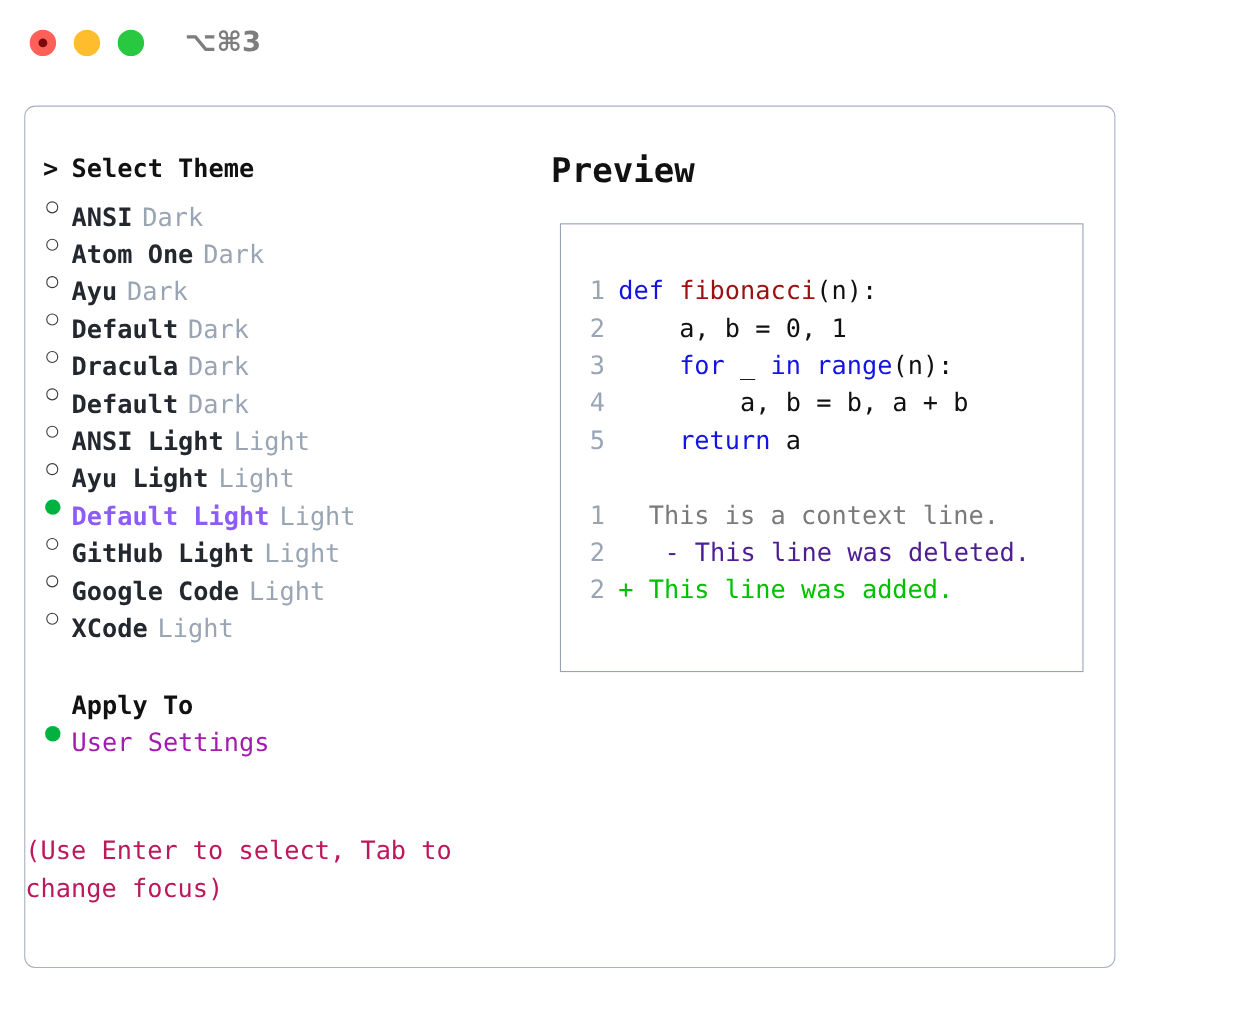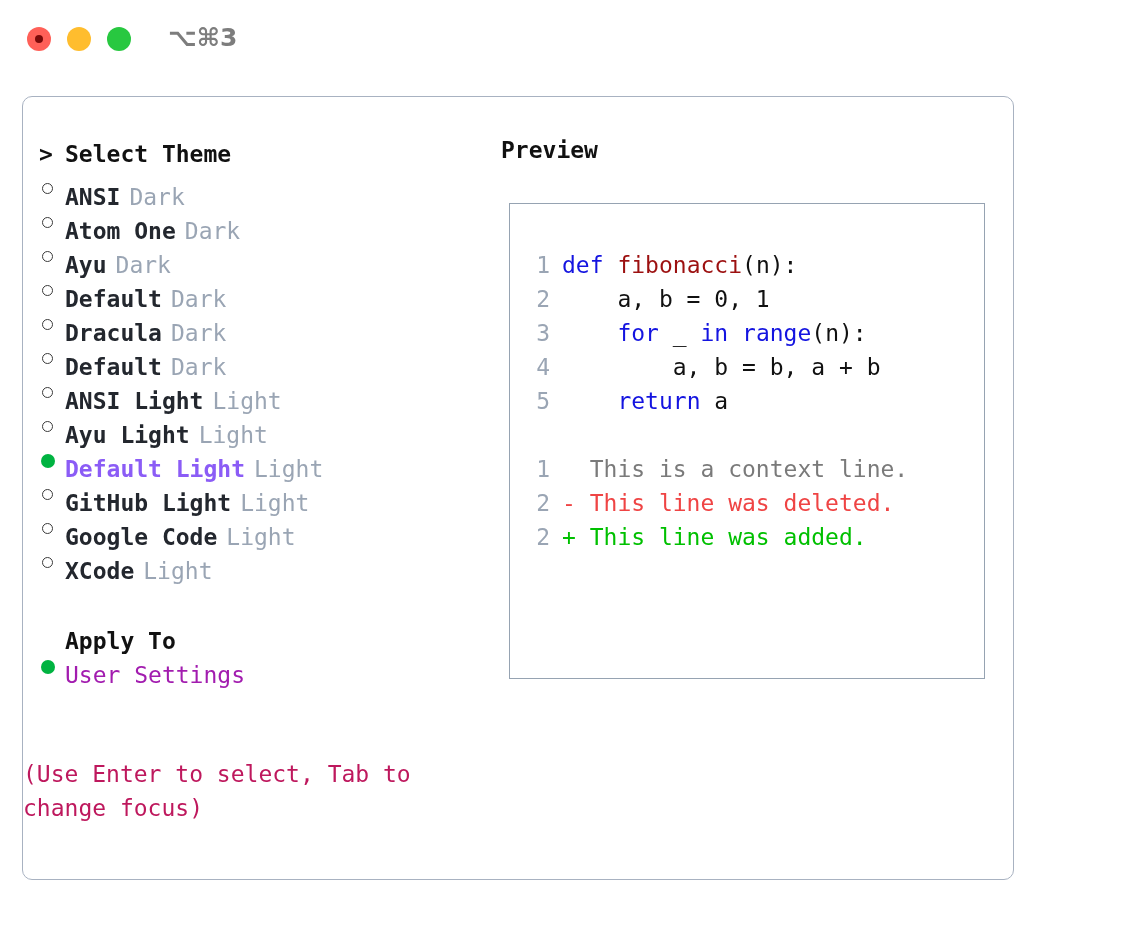--- a/index.html
+++ b/index.html
@@ -158,30 +158,30 @@
     font-size: 23px;
     line-height: 34px;
     color: #be185d;
   }
 
   
   #preview-label {
     position: absolute;
     left: 478px;
     top: 40px;
-    font-size: 23px;
+    font-size: 31px;
     font-weight: bold;
     color: #111111;
   }
   #preview-box {
     position: absolute;
     left: 486px;
     top: 106px;
     width: 476px;
-    height: 476px;
+    height: 408px;
     border: 1.6px solid #96a3b2;
     box-sizing: border-box;
     background: #ffffff;
   }
   #code-area {
     position: absolute;
     left: 18px;
     top: 44px;
     font-size: 23px;
     line-height: 34px;
@@ -193,21 +193,21 @@
     width: 22px;
     text-align: right;
     color: #9aa5b4;
     margin-right: 12px;
   }
   .kw   { color: #1414e0; }
   .fn   { color: #9c1010; }
   .pl   { color: #111111; }
   .blank-line { height: 34px; }
   .d-ctx { color: #7a7a7a; }
-  .d-del { color: #ef4444; }
+  .d-del { color: #4c1d95; margin-left: 42px; }
   .d-add { color: #00c000; }
 </style>
 </head>
 <body>
 
 <div id="window">
 
   <div id="titlebar">
     <div class="tl-dot tl-close"></div>
     <div class="tl-dot tl-min"></div>

